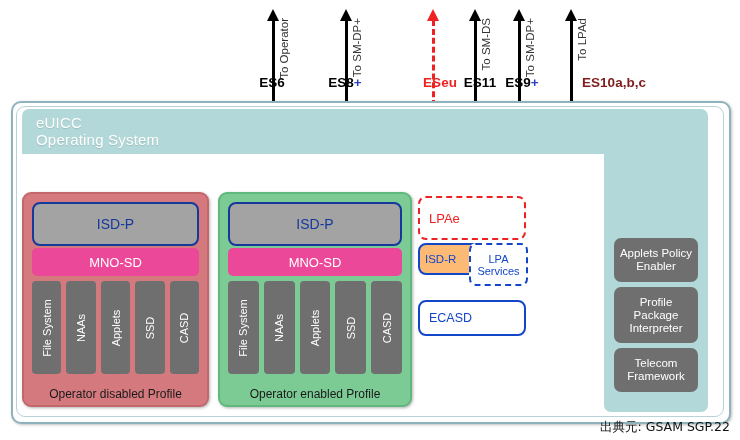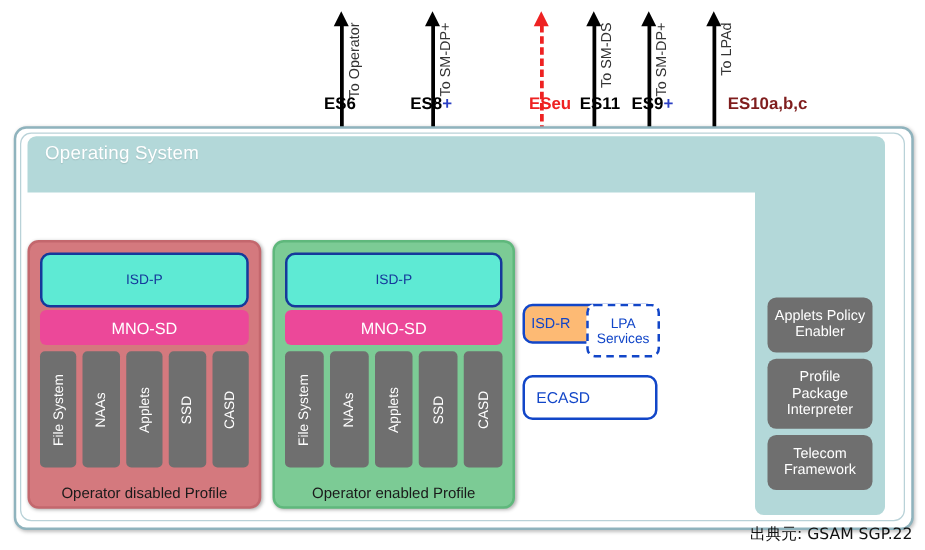--- a/index.html
+++ b/index.html
@@ -46,22 +46,22 @@
   .profile.disabled{
     left:22px;top:192px;width:183px;height:211px;
     background:#d4797e;border:2px solid #c3676d;
   }
   .profile.enabled{
     left:218px;top:192px;width:190px;height:211px;
     background:#7ccb95;border:2px solid #5fb87c;
   }
   .isdp{
     position:absolute;left:8px;top:8px;right:8px;height:40px;
-    background:#5eead4;border:2px solid #15399b;border-radius:8px;
-    color:#15399b;font-size:11px;
+    background:#a3a3a3;border:2px solid #15399b;border-radius:8px;
+    color:#15399b;font-size:14px;
     display:flex;align-items:center;justify-content:center;
   }
   .mnosd{
     position:absolute;left:8px;top:54px;right:8px;height:28px;
     background:#ec4899;border-radius:5px;color:#ffffff;font-size:13px;
     display:flex;align-items:center;justify-content:center;
   }
   .subcols{
     position:absolute;left:8px;top:87px;right:8px;height:93px;
     display:flex;gap:5px;
@@ -190,20 +190,21 @@
         <div class="code" style="left: 22px; color: #7f1d1d; margin-left: 22px;"><span>ES10a,b,c</span></div>
         <div class="dest">To LPAd</div>
       </div>
     </div>
 
   <div class="euicc-frame"></div>
   <div class="euicc-frame-inner"></div>
   <div class="os-band"></div>
   <div class="os-col"></div>
   <div class="os-title">
+    <div>eUICC</div>
     <div>Operating System</div>
   </div>
 
   <div class="profile disabled">
     <div class="isdp">ISD-P</div>
     <div class="mnosd">MNO-SD</div>
     <div class="subcols">
       <div class="subcol">
           <span>File System</span>
         </div>
@@ -239,20 +240,21 @@
       <div class="subcol">
           <span>SSD</span>
         </div>
       <div class="subcol">
           <span>CASD</span>
         </div>
     </div>
     <div class="profile-caption">Operator enabled Profile</div>
   </div>
 
+  <div class="lpae">LPAe</div>
   <div class="isdr-box">
     <div class="isdr-label">ISD-R</div>
     <div class="lpa-services">
       <div>
         <div>LPA</div>
         <div>Services</div>
       </div>
     </div>
   </div>
   <div class="ecasd">ECASD</div>

